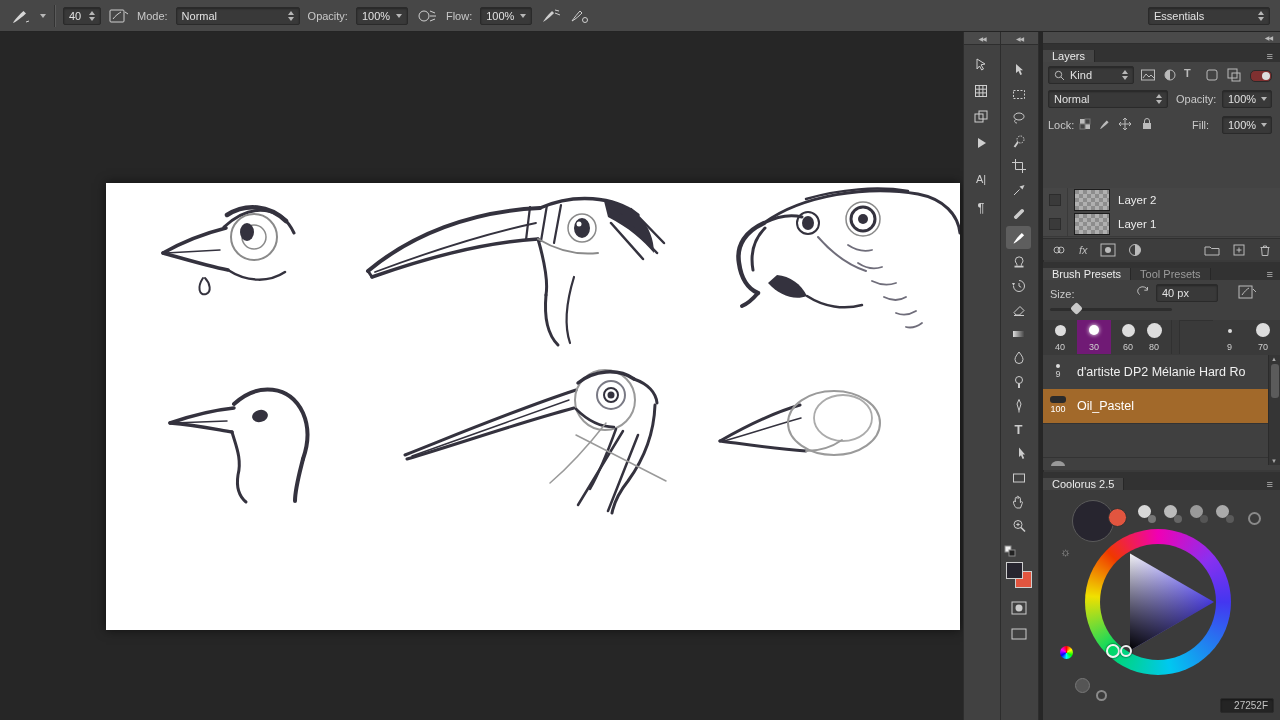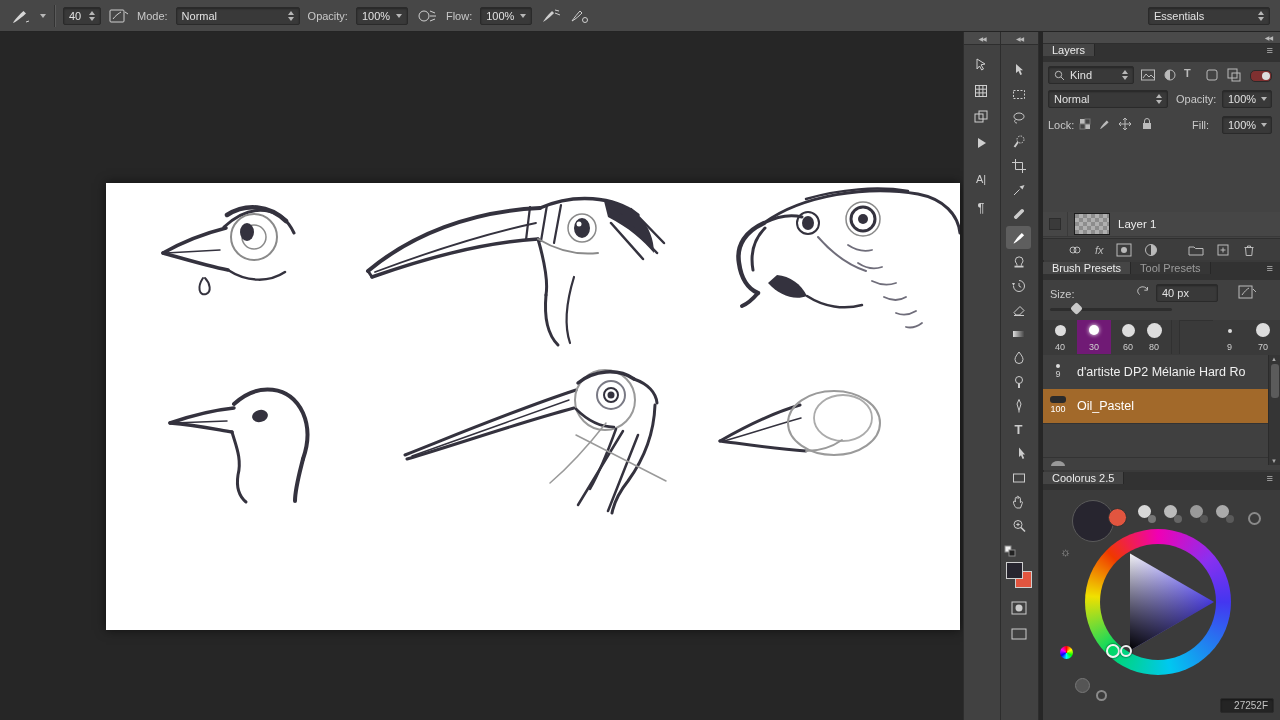--- a/index.html
+++ b/index.html
@@ -14,21 +14,21 @@
   .dd{display:flex;align-items:center;gap:5px;background:#393939;border:1px solid #2a2a2a;border-radius:2px;
       height:18px;padding:0 5px;box-shadow:inset 0 1px 2px rgba(0,0,0,.35);color:#e2e2e2;box-sizing:border-box}
   .tu{width:0;height:0;border-left:3px solid transparent;border-right:3px solid transparent;border-bottom:4px solid #b7b7b7}
   .td{width:0;height:0;border-left:3px solid transparent;border-right:3px solid transparent;border-top:4px solid #b7b7b7}
   .udw{display:flex;flex-direction:column;gap:2px;margin-left:auto}
   .vdiv{width:1px;height:22px;background:#333;box-shadow:1px 0 0 #5a5a5a}
   
   .colbg{background:#414141;border-left:1px solid #2d2d2d;border-right:1px solid #2d2d2d}
   .strip{background:#4a4a4a;border-bottom:1px solid #2e2e2e;color:#b9b9b9;font-size:6px;
          display:flex;align-items:center;justify-content:center;letter-spacing:-1px}
-  .tabbar{position:absolute;left:1043px;width:237px;height:18px;background:#323232;display:flex;align-items:flex-start;
+  .tabbar{position:absolute;left:1043px;width:237px;height:18px;background:#323232;display:flex;align-items:flex-end;
           border-bottom:1px solid #272727}
   .tab{display:flex;align-items:center;padding:0 9px;background:#454545;color:#ececec;border-right:1px solid #272727;font-size:11px}
   .tab.inactive{background:#363636;color:#9c9c9c}
   .pmenu{margin-left:auto;display:flex;align-items:center;padding:0 7px;color:#b5b5b5;font-size:11px}
   .body{position:absolute;left:1043px;width:237px;background:#434343}
   
   .lrow{position:absolute;left:1043px;width:237px;height:24px;display:flex;align-items:center;
         border-bottom:1px solid #393939;background:#464646}
   .lrow.sel{background:#4e5d71}
   .eyecell{width:24px;height:100%;display:flex;align-items:center;justify-content:center;border-right:1px solid #3a3a3a}
@@ -479,29 +479,36 @@
       </svg>
     </span>
   <span class="lbl abs" style="left:1192px;top:119px">Fill:</span>
   <span class="dd abs" style="left:1222px;top:116px;width:50px">
     <span>100%</span>
       <span class="udw">
         <i class="td"></i>
       </span>
   </span>
 
+  <div class="lrow" style="top:188px">
+    <span class="eyecell">
+        <span class="vischk"></span>
+      </span>
+    <span class="thumb"></span>
+    <span class="lname">Layer 2</span>
+  </div>
   <div class="lrow" style="top:212px">
     <span class="eyecell">
         <span class="vischk"></span>
       </span>
     <span class="thumb"></span>
     <span class="lname">Layer 1</span>
   </div>
 
-  <div class="abs" style="left:1043px;top:238px;width:237px;height:22px;background:#3d3d3d;border-top:1px solid #2f2f2f;display:flex;align-items:center;gap:12px;padding:0 24px;box-sizing:border-box">
+  <div class="abs" style="left:1043px;top:238px;width:237px;height:22px;background:#3d3d3d;border-top:1px solid #2f2f2f;display:flex;align-items:center;gap:12px;padding:0 8px;box-sizing:border-box">
     <span class="ibtn">
         <svg width="16" height="14">
           <circle cx="6" cy="7" r="3" fill="none" stroke="#bbb"></circle>
           <circle cx="10" cy="7" r="3" fill="none" stroke="#bbb"></circle>
         </svg>
       </span>
     <span style="color:#bbb;font-style:italic;font-size:11px">fx</span>
     <span class="ibtn">
         <svg width="16" height="14">
           <rect x="1" y="1" width="14" height="12" fill="none" stroke="#bbb"></rect>

